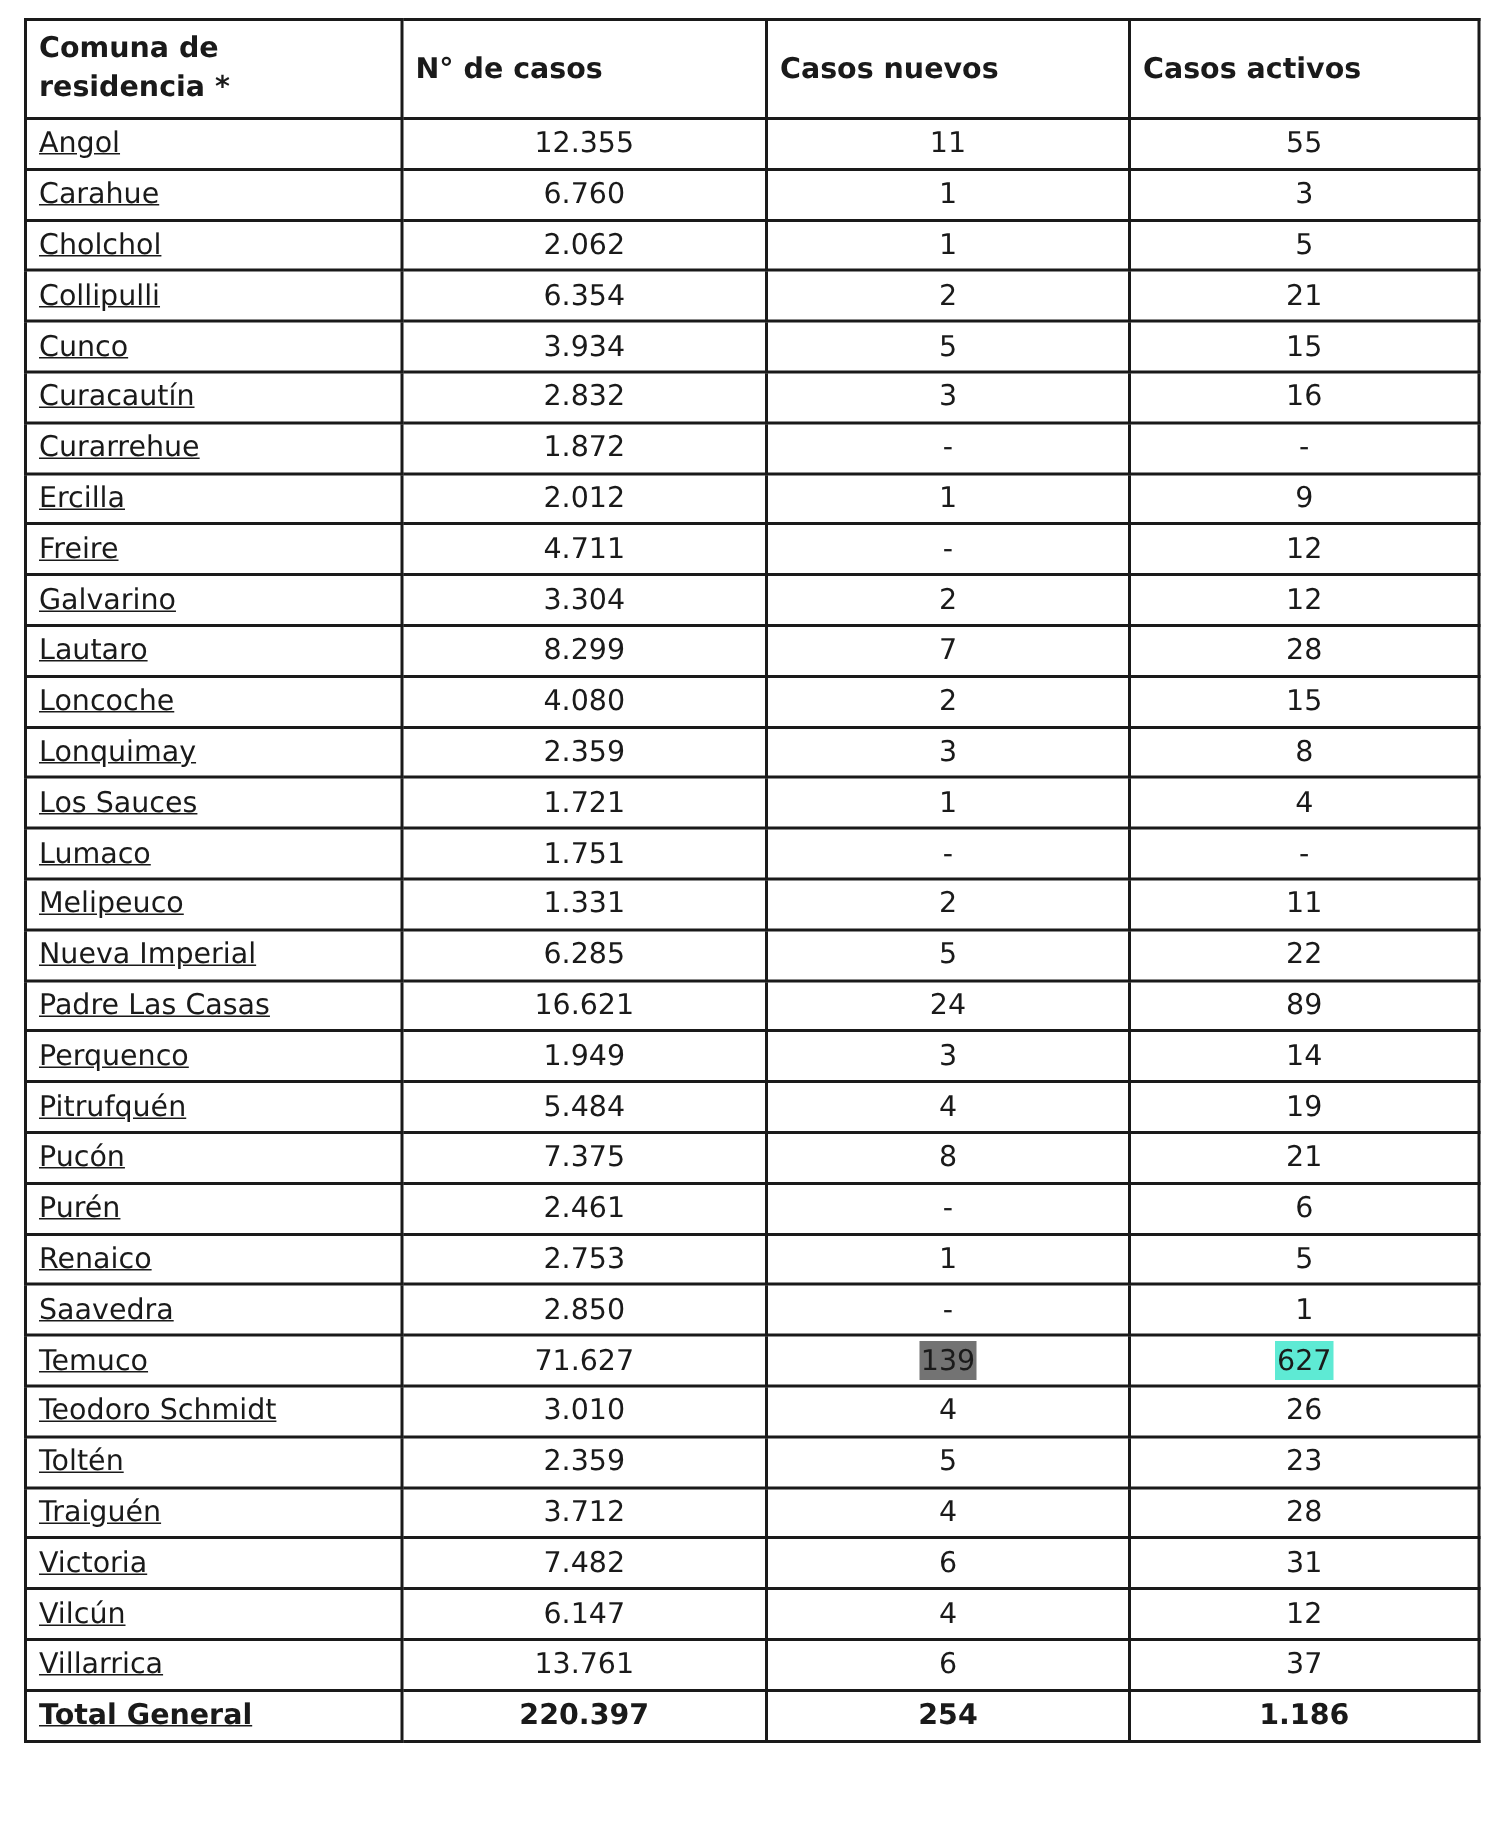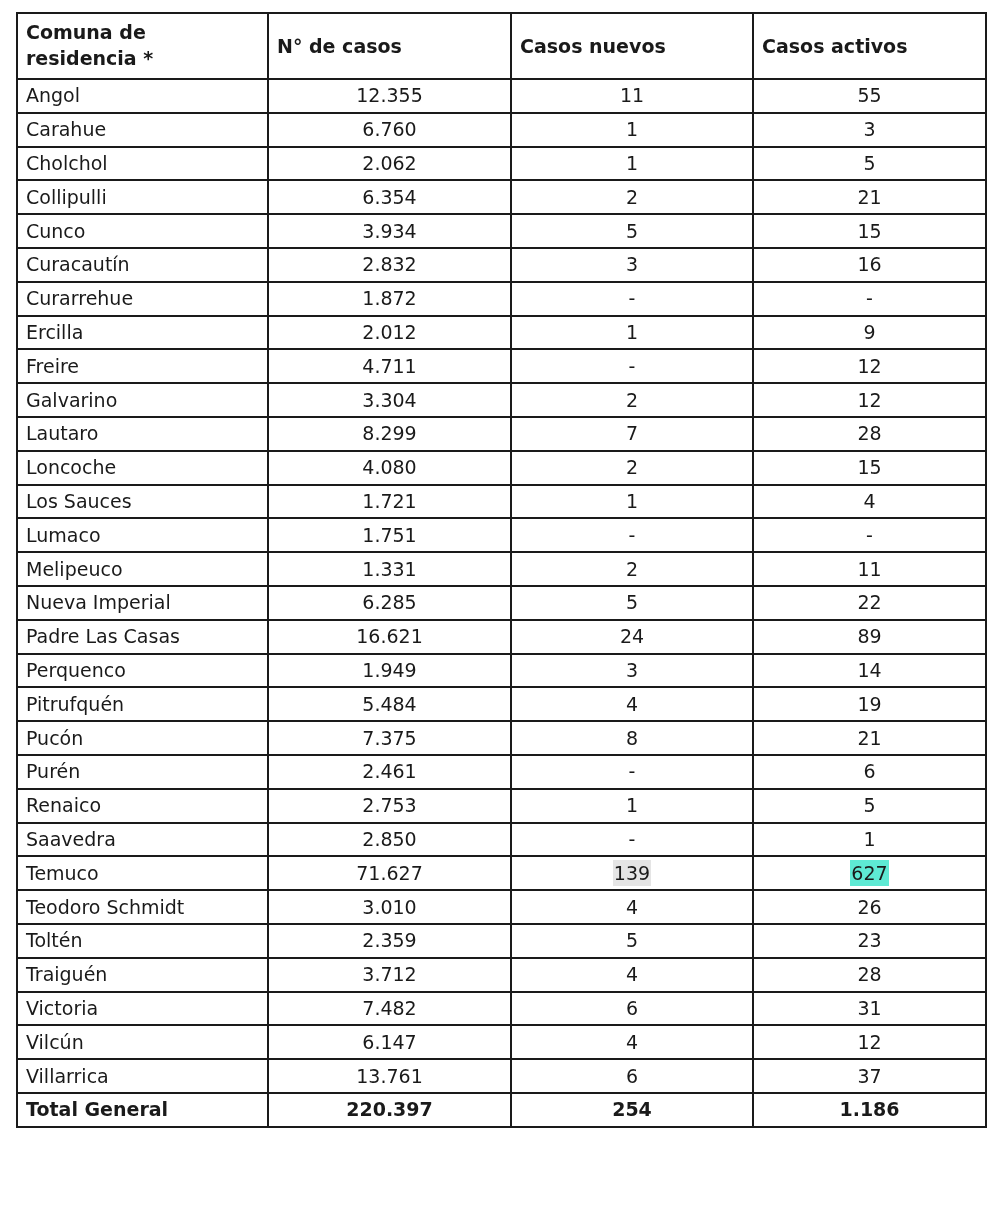--- a/index.html
+++ b/index.html
@@ -48,20 +48,21 @@
       line-height: 1.35;
       padding-left: 8px;
     }
     table.cases tbody td {
       height: 31.8px;
       text-align: center;
       vertical-align: middle;
     }
     table.cases tbody td.name {
       text-align: left;
+      text-decoration: underline;
     }
     table.cases tbody tr.total td {
       font-weight: bold;
     }
     .hl {
       background: #ffff00;
       padding: 2px 1px;
     }
   </style>
 </head>
@@ -153,20 +154,26 @@
           <td>7</td>
           <td>28</td>
         </tr>
         <tr>
           <td class="name">Loncoche</td>
           <td>4.080</td>
           <td>2</td>
           <td>15</td>
         </tr>
         <tr>
+          <td class="name">Lonquimay</td>
+          <td>2.359</td>
+          <td>3</td>
+          <td>8</td>
+        </tr>
+        <tr>
           <td class="name">Los Sauces</td>
           <td>1.721</td>
           <td>1</td>
           <td>4</td>
         </tr>
         <tr>
           <td class="name">Lumaco</td>
           <td>1.751</td>
           <td>-</td>
           <td>-</td>
@@ -221,21 +228,21 @@
         </tr>
         <tr>
           <td class="name">Saavedra</td>
           <td>2.850</td>
           <td>-</td>
           <td>1</td>
         </tr>
         <tr>
           <td class="name">Temuco</td>
           <td>71.627</td>
-          <td><span class="hl" style="background: #e5e5e5;">139</span></td>
+          <td><span class="hl" style="background: #737373;">139</span></td>
           <td><span class="hl" style="background: #5eead4;">627</span></td>
         </tr>
         <tr>
           <td class="name">Teodoro Schmidt</td>
           <td>3.010</td>
           <td>4</td>
           <td>26</td>
         </tr>
         <tr>
           <td class="name">Toltén</td>

